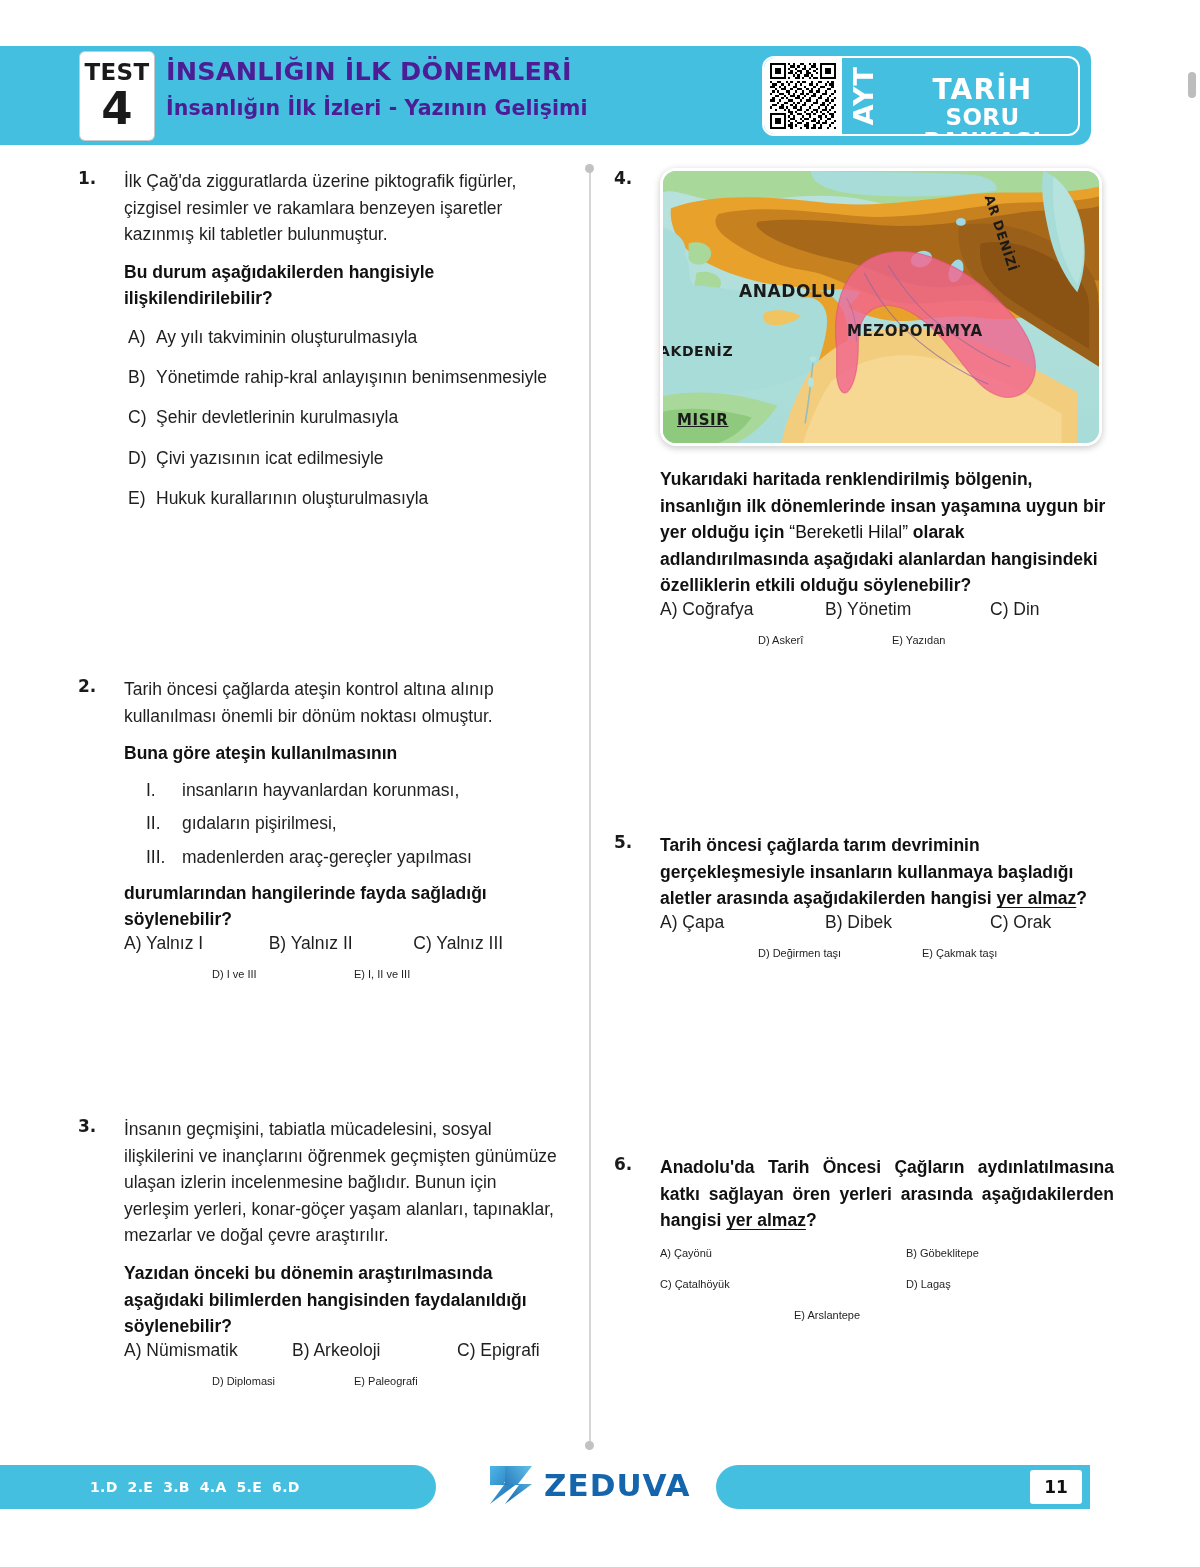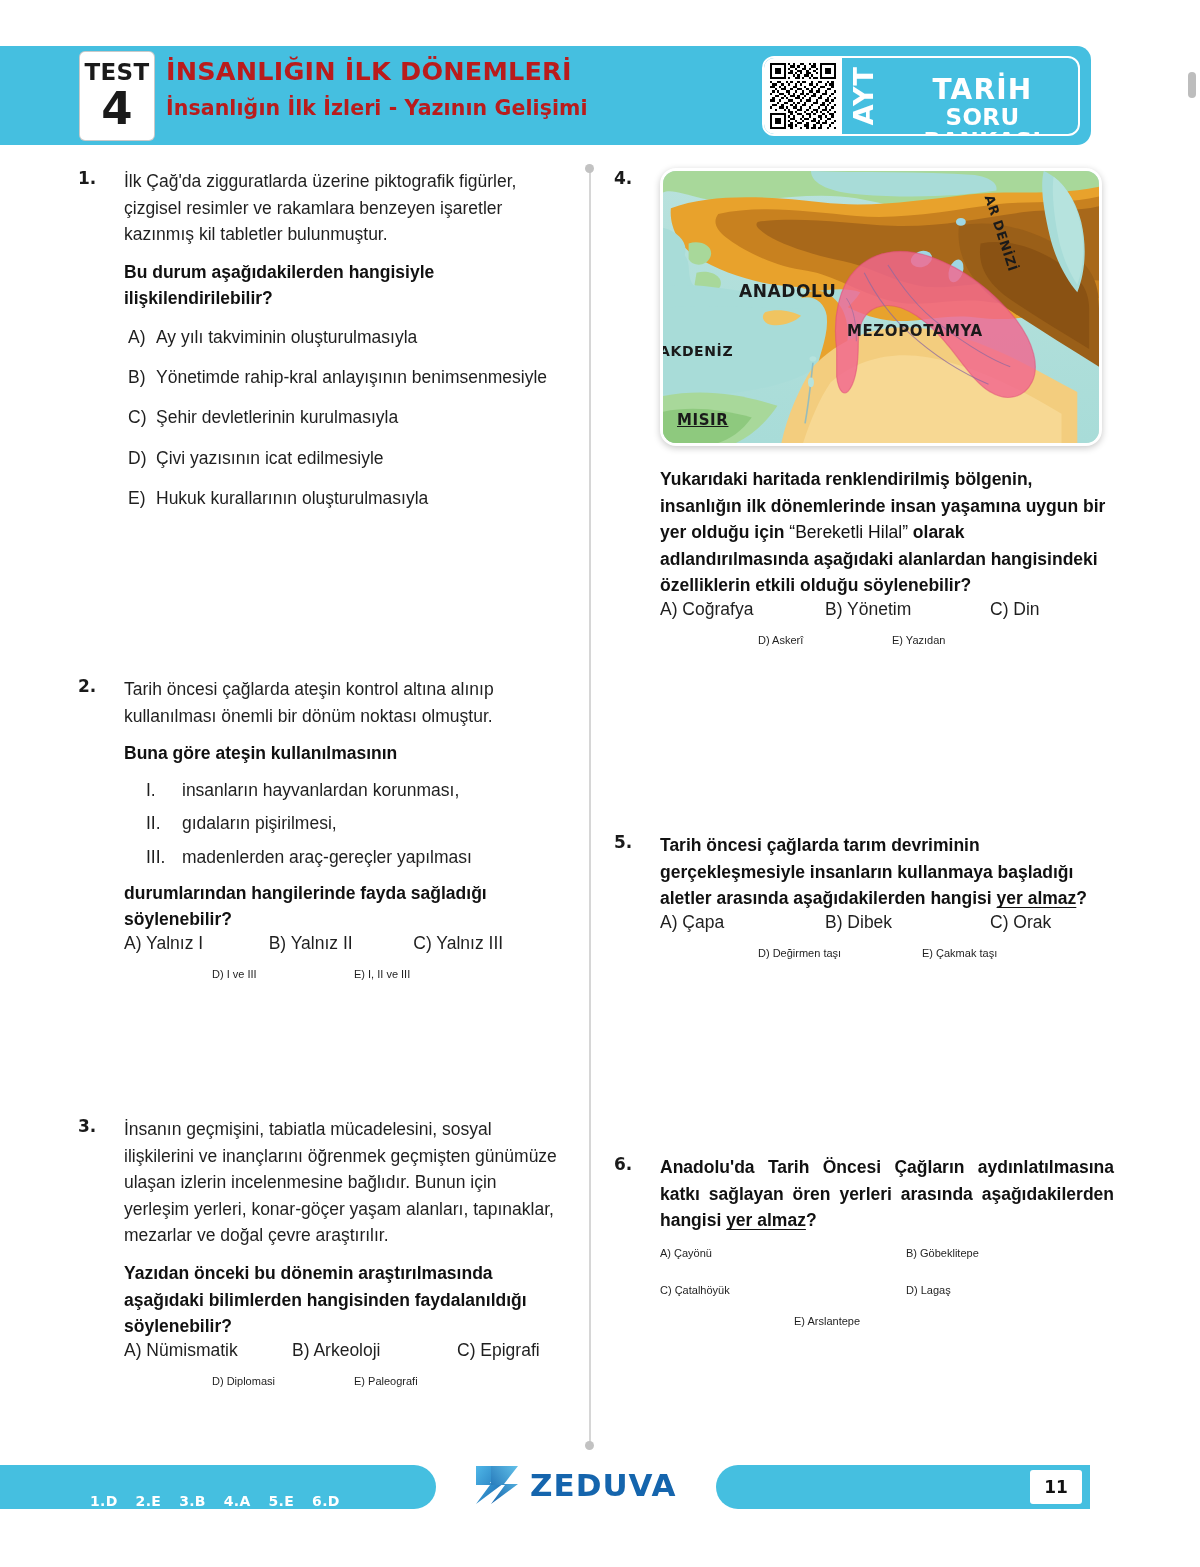--- a/index.html
+++ b/index.html
@@ -24,21 +24,21 @@
     color: #1a1a1a;
   }
   .test-badge .t-word {
     font-size: 23px; font-weight: bold; letter-spacing: .3px; line-height: 1;
     font-family: "DejaVu Sans", sans-serif;
   }
   .test-badge .t-num {
     font-size: 45px; font-weight: bold; line-height: 1; margin-top: 2px;
     font-family: "DejaVu Sans", sans-serif;
   }
-  .header-titles { position: absolute; left: 166px; top: 56px; color: #b91c1c; }
+  .header-titles { position: absolute; left: 166px; top: 56px; color: #4c1d95; }
   .header-titles .h-main {
     font-size: 25.5px; font-weight: bold; letter-spacing: .2px; line-height: 1.25;
     font-family: "DejaVu Sans", sans-serif;
   }
   .header-titles .h-sub {
     font-size: 20.5px; font-weight: 600; margin-top: 8px; letter-spacing: .1px;
     font-family: "DejaVu Sans", sans-serif;
   }
 
   .brand-box {
@@ -139,39 +139,39 @@
   .lbl-anadolu { left: 76px; top: 66px; font-size: 17px; margin-top: 44px; }
   .lbl-mezo    { left: 184px; top: 151px; font-size: 15px; }
   .lbl-misir   { left: 14px; top: 240px; font-size: 15px; text-decoration: underline; }
   .lbl-akdeniz { left: -4px; top: 172px; font-size: 14px; }
   .lbl-hazar   { left: 333px; top: 22px; font-size: 13px; transform: rotate(72deg); transform-origin: left top; }
 
   
   .footer-answers {
     position: absolute; left: 0; top: 1465px; width: 436px; height: 44px;
     background: #45bfe0; border-radius: 0 22px 22px 0;
-    display: flex; align-items: flex-end; padding-left: 90px; gap: 18px;
+    display: flex; align-items: center; padding-left: 90px; gap: 10px;
   }
   .ans {
     color: #fff; font-size: 14px; font-weight: bold; letter-spacing: .3px;
     font-family: "DejaVu Sans", sans-serif;
   }
   .footer-bar {
     position: absolute; left: 716px; top: 1465px; width: 374px; height: 44px;
     background: #45bfe0; border-radius: 22px 0 0 22px;
     display: flex; align-items: center; justify-content: flex-end; padding-right: 8px;
   }
   .page-num-box {
     width: 52px; height: 34px; background: #fff; border-radius: 3px;
     display: flex; align-items: center; justify-content: center;
     font-size: 17px; font-weight: bold; color: #111;
     font-family: "DejaVu Sans", sans-serif;
   }
   .logo-wrap {
-    position: absolute; left: 474px; top: 1463px;
+    position: absolute; left: 488px; top: 1463px;
     display: flex; align-items: center; gap: 10px;
   }
   .logo-text {
     font-size: 31px; font-weight: bold; color: #1565ad; letter-spacing: 1px;
     font-family: "DejaVu Sans", sans-serif;
   }
 </style>
 </head>
 <body>
 
@@ -616,21 +616,21 @@
     <div class="q">
       <div class="q-num">6.</div>
       <div class="q-body">
         <div class="q-bold" style="margin-top:0; text-align:justify;">
           <span>Anadolu'da Tarih Öncesi Çağların aydınlatılmasına katkı sağlayan ören yerleri arasında aşağıdakilerden hangisi </span><span class="u">yer almaz</span><span>?</span>
         </div>
         <div class="opts-grid2" style="margin-top:13px;">
           <div style="flex:0 0 246px;">A) Çayönü</div>
           <div>B) Göbeklitepe</div>
         </div>
-        <div class="opts-grid2" style="margin-top:25px;">
+        <div class="opts-grid2" style="margin-top:19px;">
           <div style="flex:0 0 246px;">C) Çatalhöyük</div>
           <div>D) Lagaş</div>
         </div>
         <div class="opts-grid2" style="margin-top:19px;">
           <div style="padding-left:134px;">E) Arslantepe</div>
         </div>
       </div>
     </div>
 
   </div>

